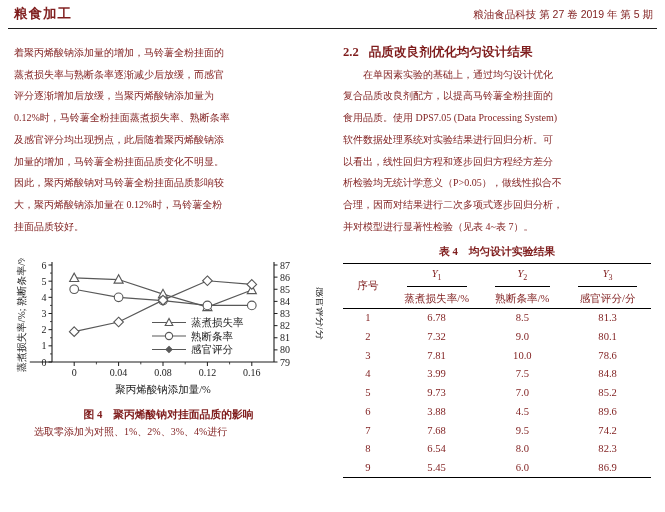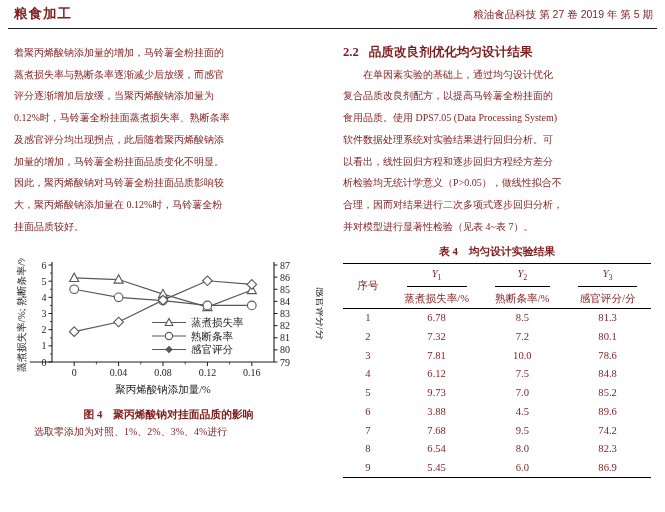--- a/index.html
+++ b/index.html
@@ -208,32 +208,32 @@
         <tbody>
             <tr>
               <td>1</td>
               <td>6.78</td>
               <td>8.5</td>
               <td>81.3</td>
             </tr>
             <tr>
               <td>2</td>
               <td>7.32</td>
-              <td>7.2</td>
+              <td>9.0</td>
               <td>80.1</td>
             </tr>
             <tr>
               <td>3</td>
               <td>7.81</td>
               <td>10.0</td>
               <td>78.6</td>
             </tr>
             <tr>
               <td>4</td>
-              <td>6.12</td>
+              <td>3.99</td>
               <td>7.5</td>
               <td>84.8</td>
             </tr>
             <tr>
               <td>5</td>
               <td>9.73</td>
               <td>7.0</td>
               <td>85.2</td>
             </tr>
             <tr>

